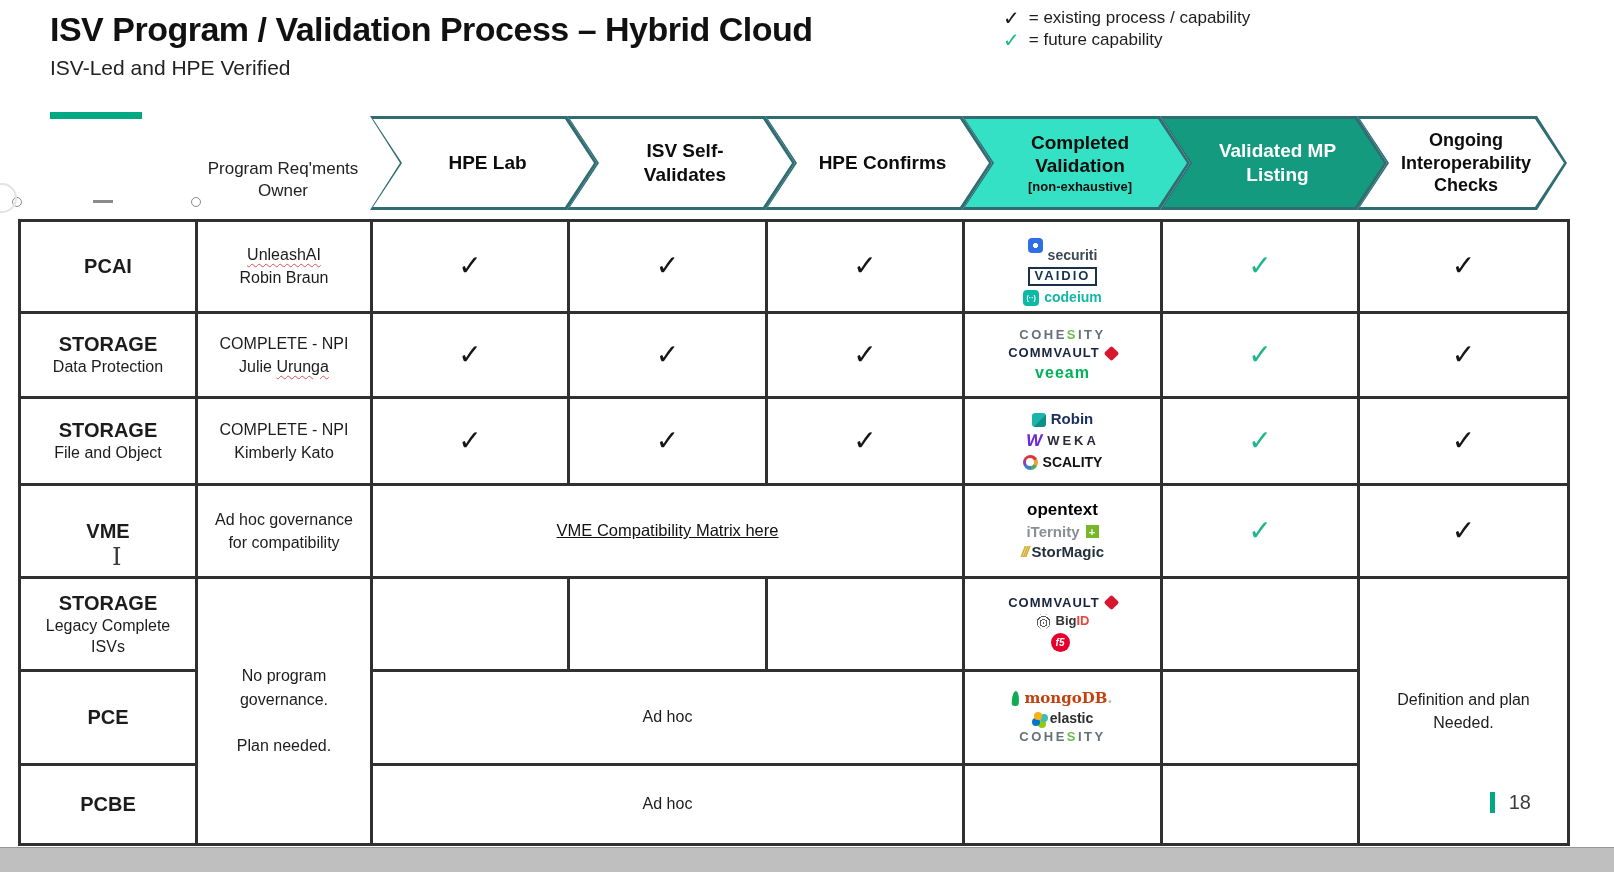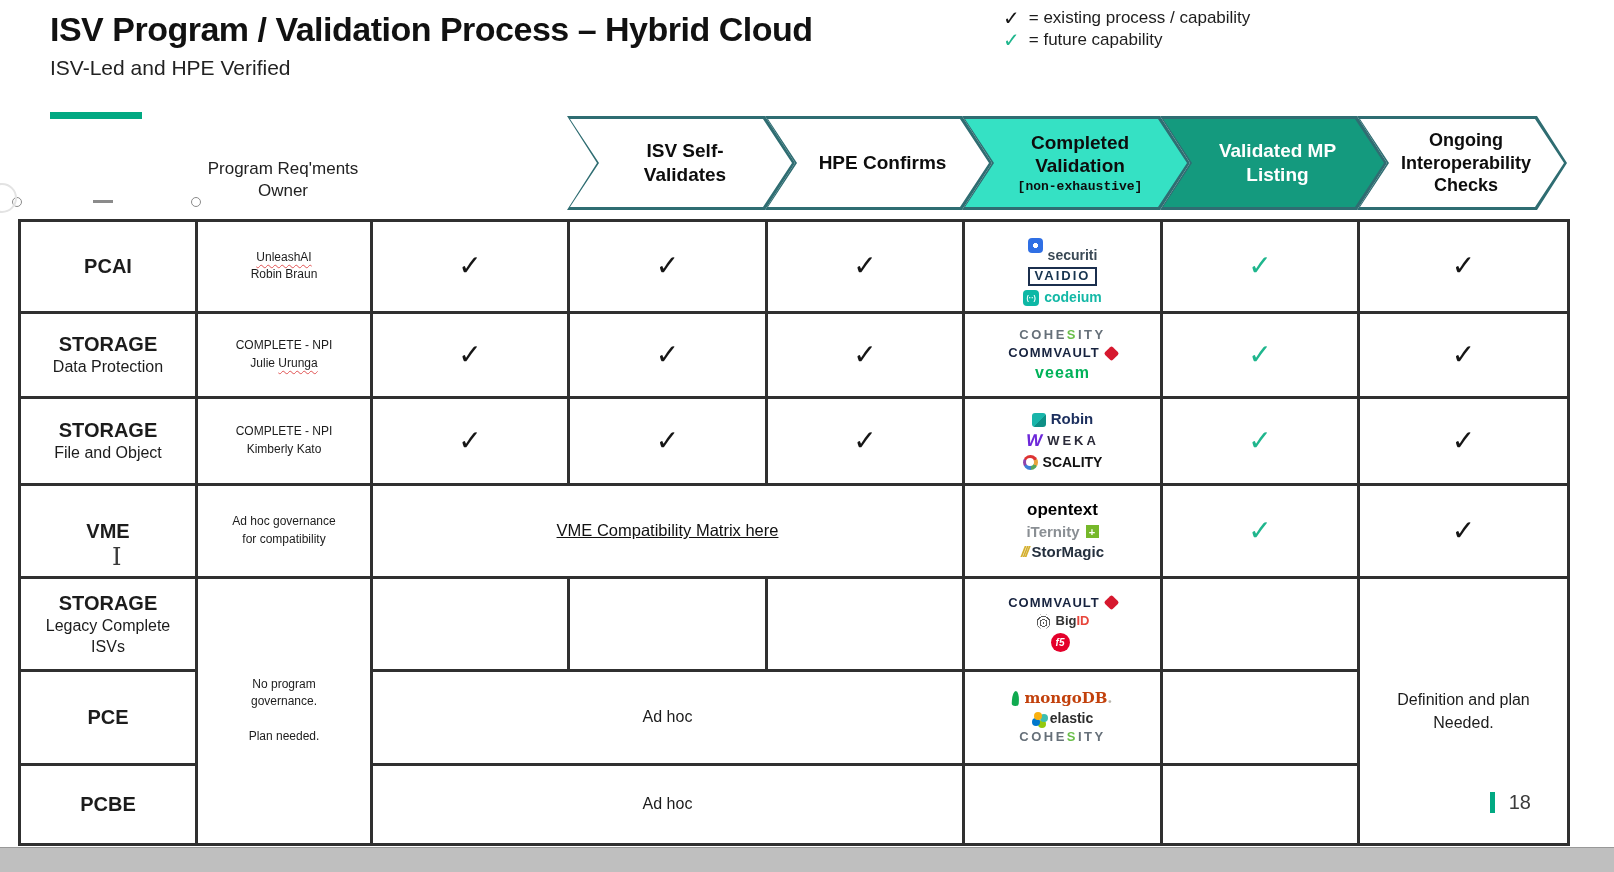--- a/index.html
+++ b/index.html
@@ -25,37 +25,37 @@
          clip-path:polygon(0 0,calc(100% - 30px) 0,100% 50%,calc(100% - 30px) 100%,0 100%,30px 50%);
          background:#2f6d72;}
   .arrow-fill{position:absolute;inset:3px;background:#ffffff;
          clip-path:polygon(0 0,calc(100% - 29px) 0,100% 50%,calc(100% - 29px) 100%,0 100%,29px 50%);}
   .arrow.teal-light .arrow-fill{background:#35e1c4;}
   .arrow.teal-dark  .arrow-fill{background:#149a7e;}
   .arrow-label{position:absolute;inset:0;display:flex;flex-direction:column;align-items:center;justify-content:center;
          font-weight:800;font-size:19px;line-height:1.25;color:#0d0d0d;text-align:center;white-space:pre-line;
          padding:0 26px 0 34px;}
   .arrow.teal-dark .arrow-label{color:#ffffff;}
-  .arrow-sub{font-size:13px;font-weight:600;margin-top:1px;font-family:Liberation Mono, monospace;}
+  .arrow-sub{font-size:13px;font-weight:600;margin-top:1px;}
 
   .owner-header{position:absolute;left:195px;top:158px;width:176px;text-align:center;
          font-size:17px;line-height:1.3;color:#222;white-space:pre-line;}
 
   
   .handle{position:absolute;width:8px;height:8px;border-radius:50%;border:1.5px solid #8b8b8b;background:#fff;}
   .handle-dash{position:absolute;width:20px;height:2.5px;background:#8b8b8b;}
   .arc-artifact{position:absolute;left:-13px;top:183px;width:26px;height:26px;border-radius:50%;border:2px solid #e3e3e3;}
 
   
   .tablewrap{position:absolute;left:18px;top:219px;}
   table{border-collapse:collapse;table-layout:fixed;width:1549px;}
   td{border:3px solid #303030;text-align:center;vertical-align:middle;padding:2px;font-size:16px;color:#1c1c1c;}
   .cat{font-weight:800;font-size:20px;line-height:1.3;}
   .cat .sub{display:block;font-weight:400;font-size:16px;white-space:pre-line;}
-  .owner-cell{font-size:12px;line-height:1.45;}
+  .owner-cell{font-size:16px;line-height:1.45;}
   .preline{white-space:pre-line;}
   .chk .check{font-size:28px;line-height:1;}
   .sq{text-decoration:underline;text-decoration-style:wavy;text-decoration-color:#e05252;
       text-decoration-thickness:1px;text-underline-offset:3px;}
   .vmelink{color:#111;text-decoration:underline;font-size:16.5px;cursor:pointer;}
   .adhoc{font-size:16px;}
   .defcell{position:relative;font-size:16px;line-height:1.45;}
   .pagenum{position:absolute;right:36px;bottom:26px;display:flex;align-items:center;gap:14px;}
   .pagenum .bar{width:5px;height:21px;background:#01a982;}
   .pagenum .num{font-size:20px;color:#3c3c3c;}
@@ -142,20 +142,24 @@
   </div>
 
   <div class="owner-header preline">Program Req'ments
 Owner</div>
   <div class="handle" style="left:12px;top:197px;"></div>
   <div class="handle-dash" style="left:93px;top:200px;"></div>
   <div class="handle" style="left:191px;top:197px;"></div>
   <div class="arc-artifact"></div>
 
   <div class="arrows">
+    <div class="arrow outline" style="left:7px;width:227px;">
+      <div class="arrow-fill"></div>
+      <div class="arrow-label">HPE Lab</div>
+    </div>
     <div class="arrow outline" style="left:204px;width:228px;">
       <div class="arrow-fill"></div>
       <div class="arrow-label">ISV Self-
 Validates</div>
     </div>
     <div class="arrow outline" style="left:402px;width:227px;">
       <div class="arrow-fill"></div>
       <div class="arrow-label">HPE Confirms</div>
     </div>
     <div class="arrow teal-light" style="left:599px;width:228px;">

